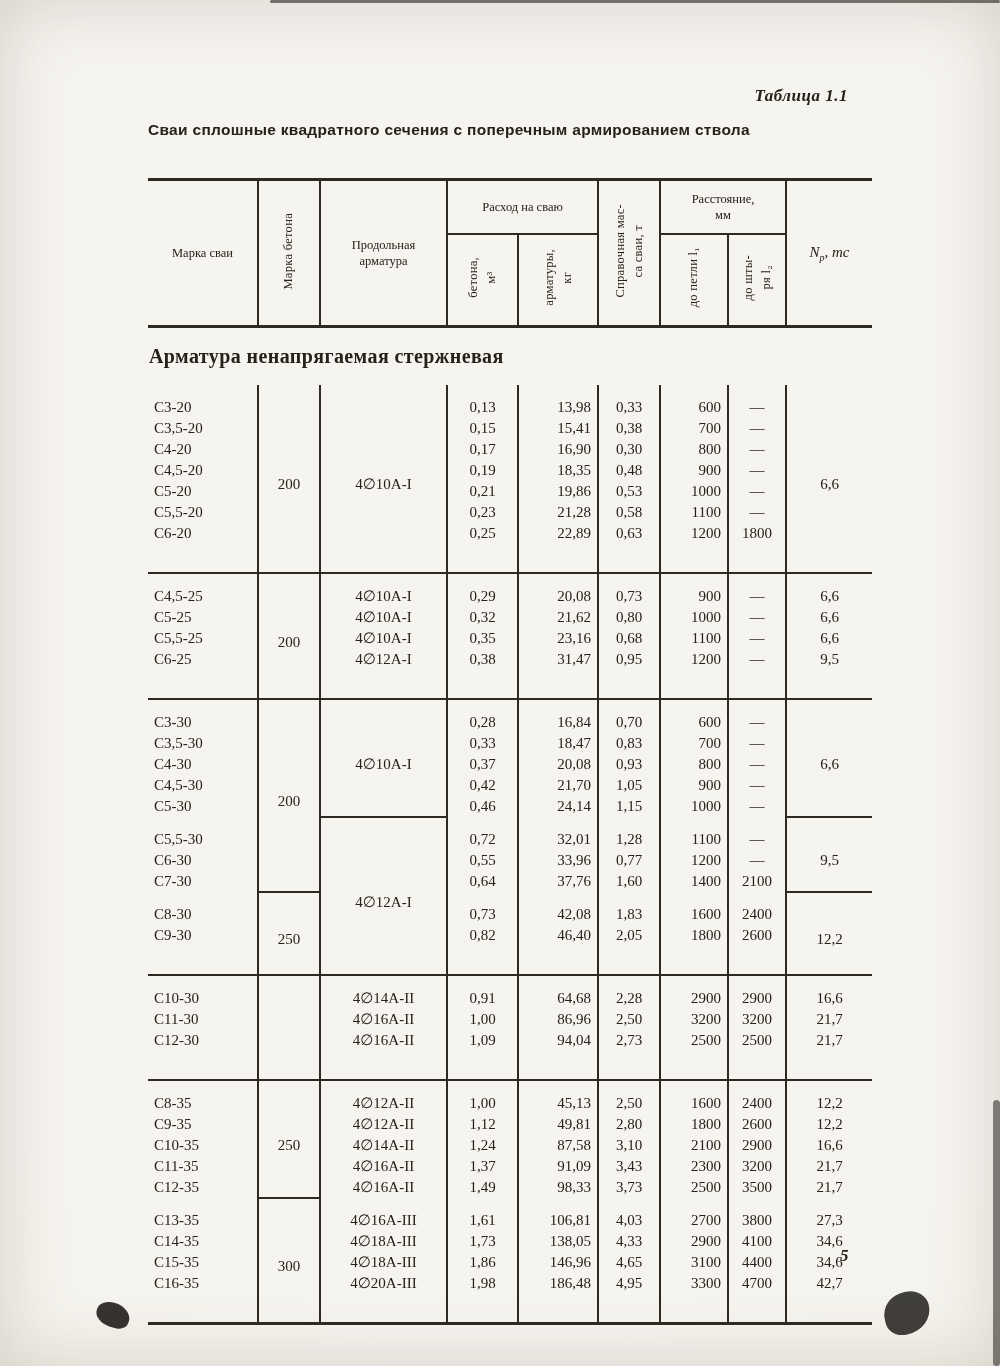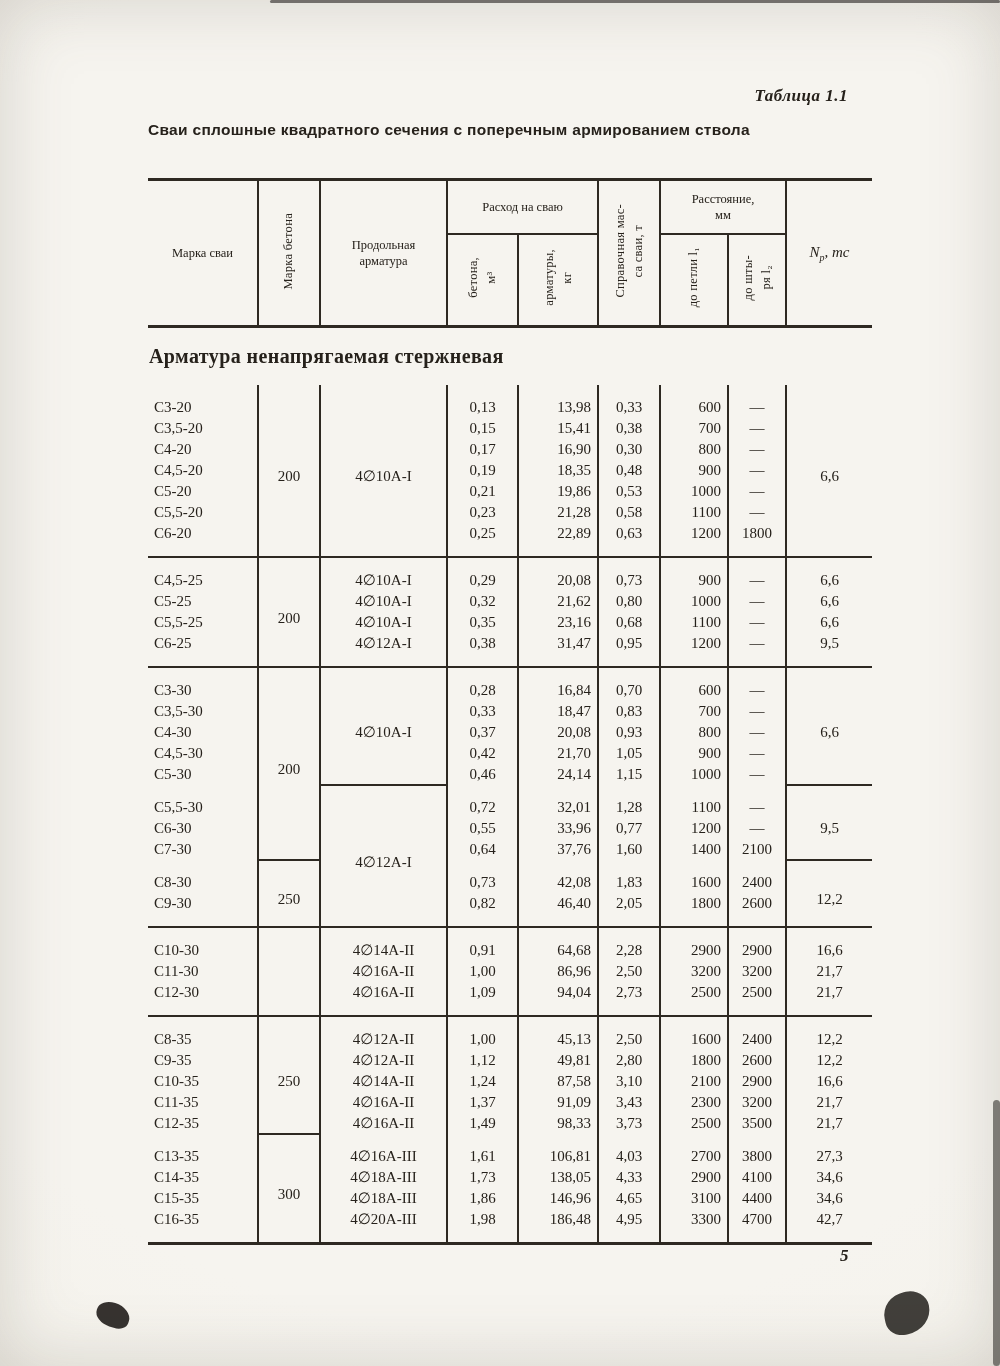--- a/index.html
+++ b/index.html
@@ -51,21 +51,21 @@
   .np-h { font-style:italic; font-size:15px; }
   .np-h sub { font-size:10px; }
 
   .section-cell {
     text-align:left; font-weight:bold; font-size:20px;
     height:55px; letter-spacing:.4px;
   }
 
   tbody.grp td { font-size:15px; height:21px; line-height:21px; padding:0 6px; }
   tbody.grp > tr:first-child > td { padding-top:12px; }
-  tbody.grp > tr:last-child  > td { padding-bottom:12px; }
+  tbody.grp > tr:last-child  > td { padding-bottom:28px; }
   tbody.sep > tr:first-child > td { border-top:2px solid #2e2922; }
   tr.gap > td { padding-top:12px; }
   td.div { border-top:2px solid #2e2922; }
 
   td.c-mark, td.c-con, td.c-reinf, td.c-beton, td.c-armat, td.c-mass, td.c-l1, td.c-l2 {
     border-right:2px solid #2e2922;
   }
   td.c-con, td.c-reinf, td.c-beton, td.c-mass, td.c-l2, td.c-np { text-align:center; }
   td.c-mark { text-align:left; padding-left:18px; }
   td.c-armat { text-align:right; padding-right:12px; }

